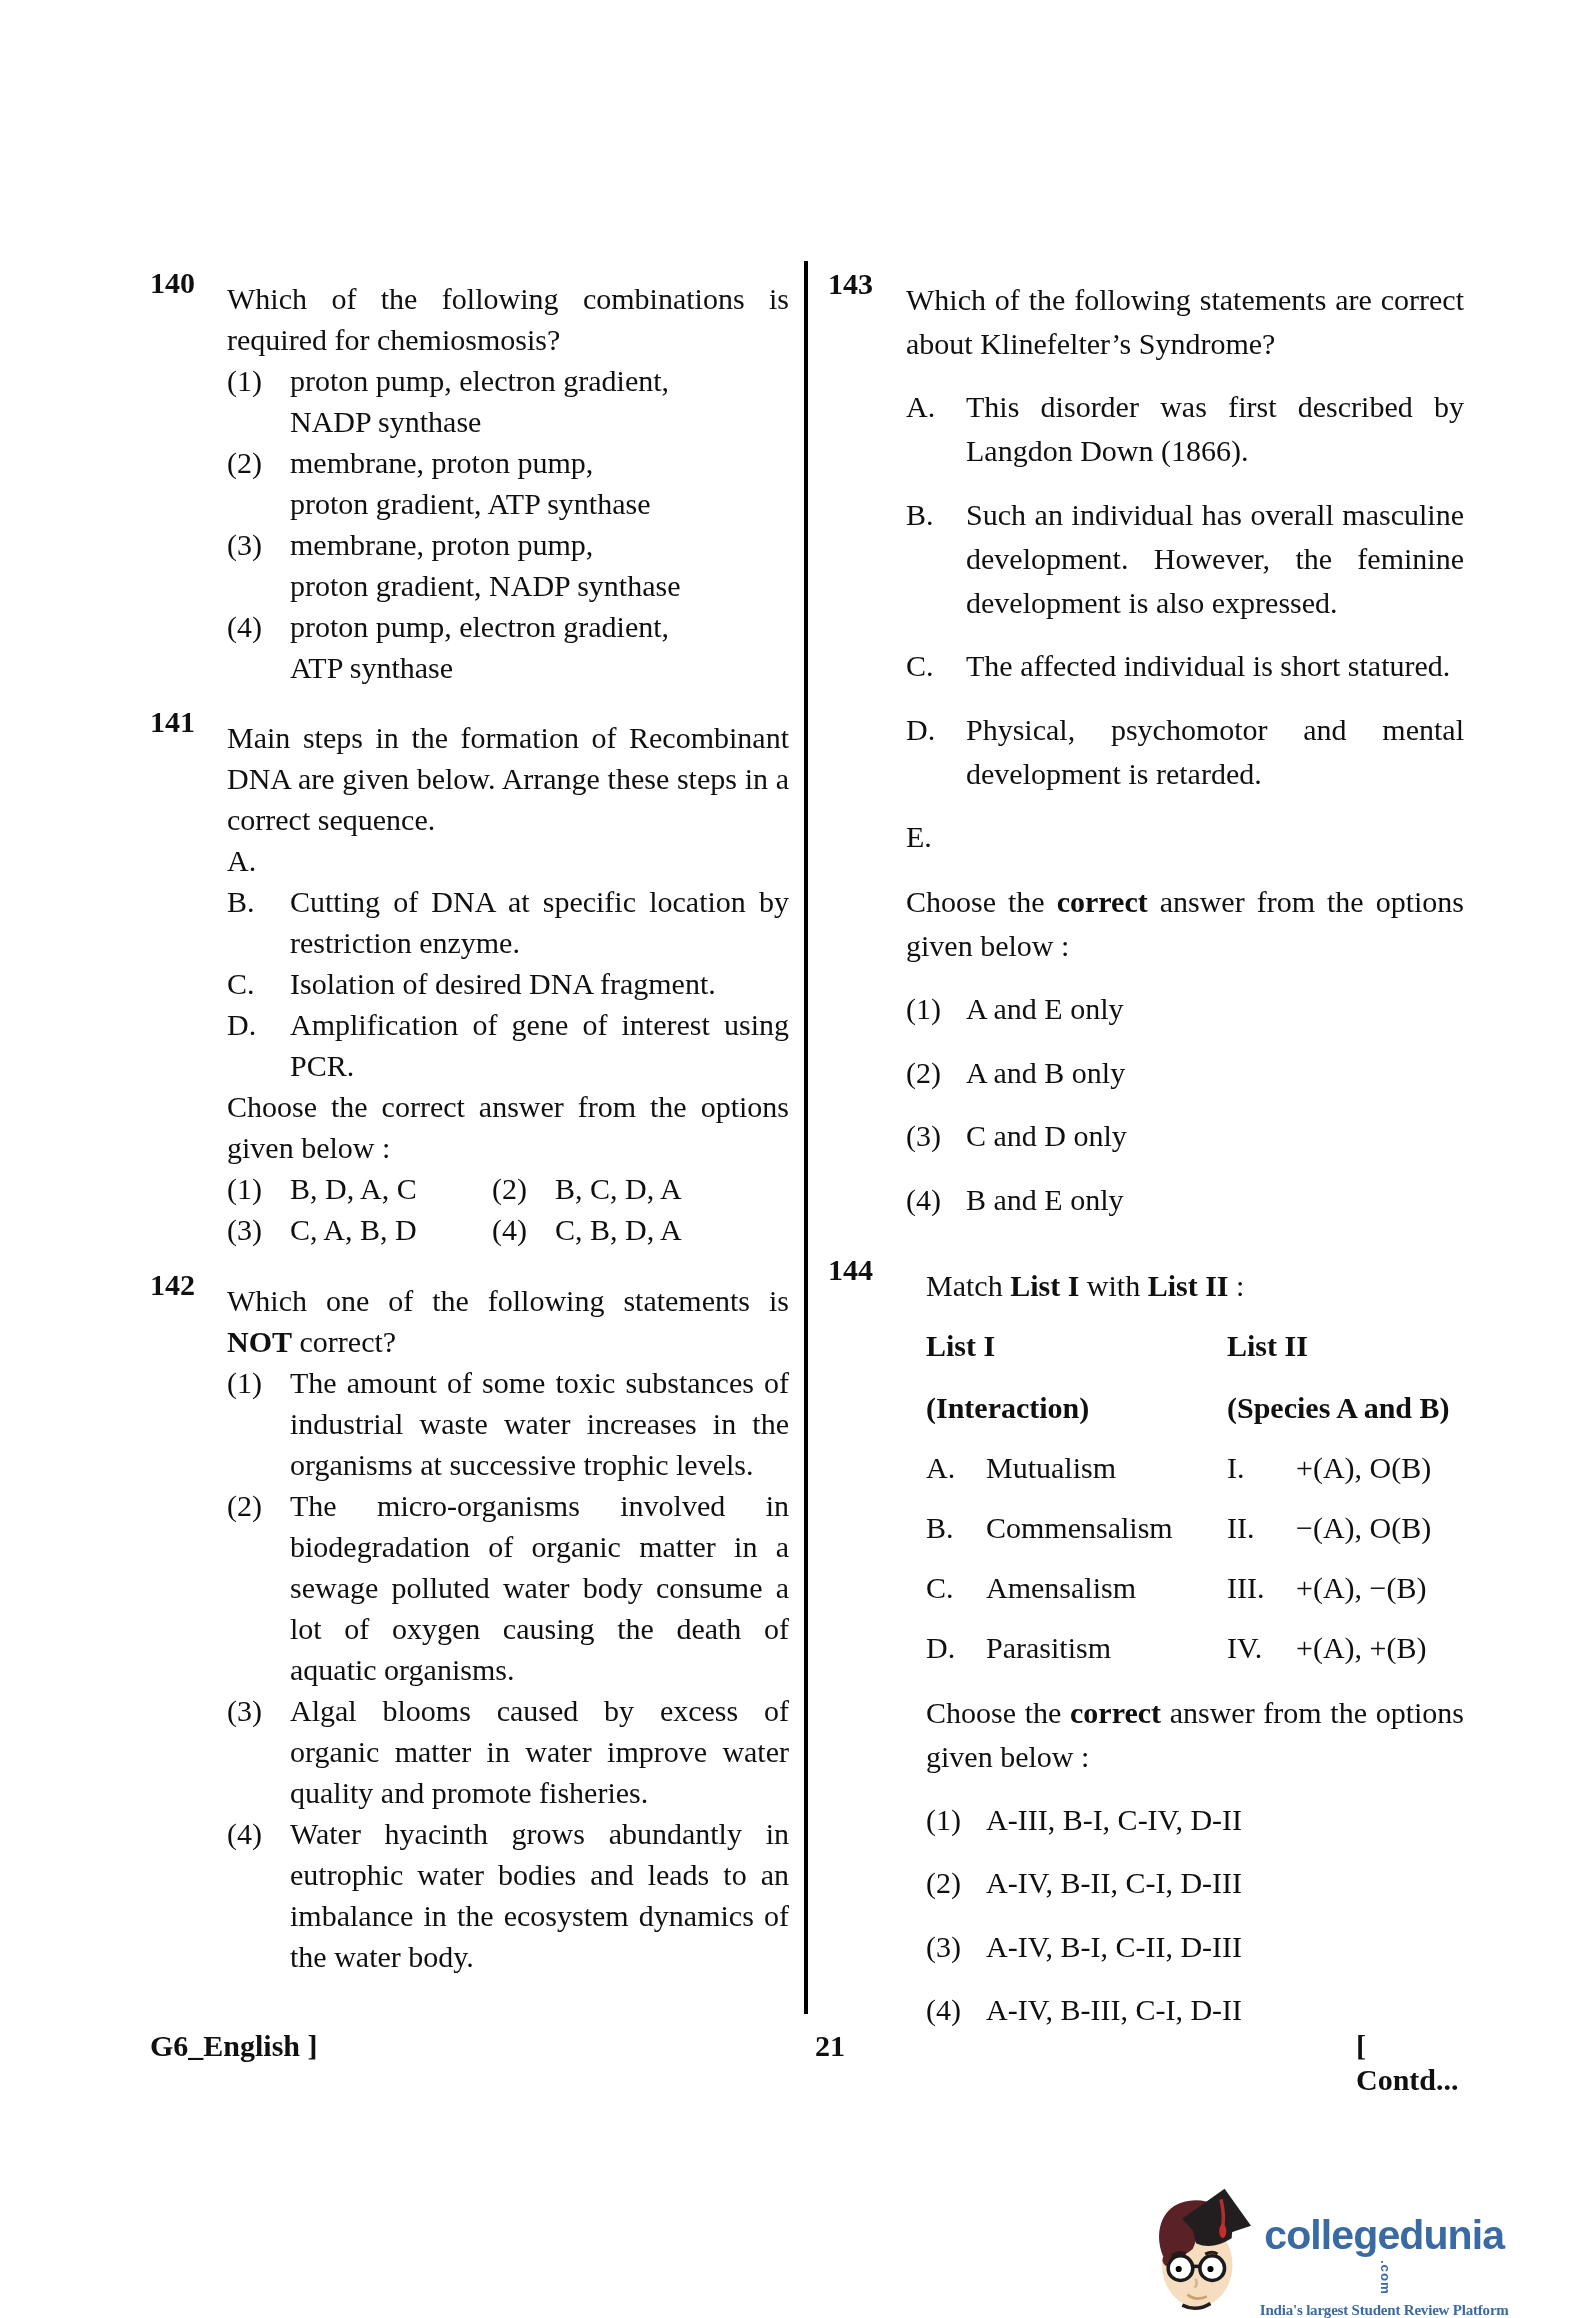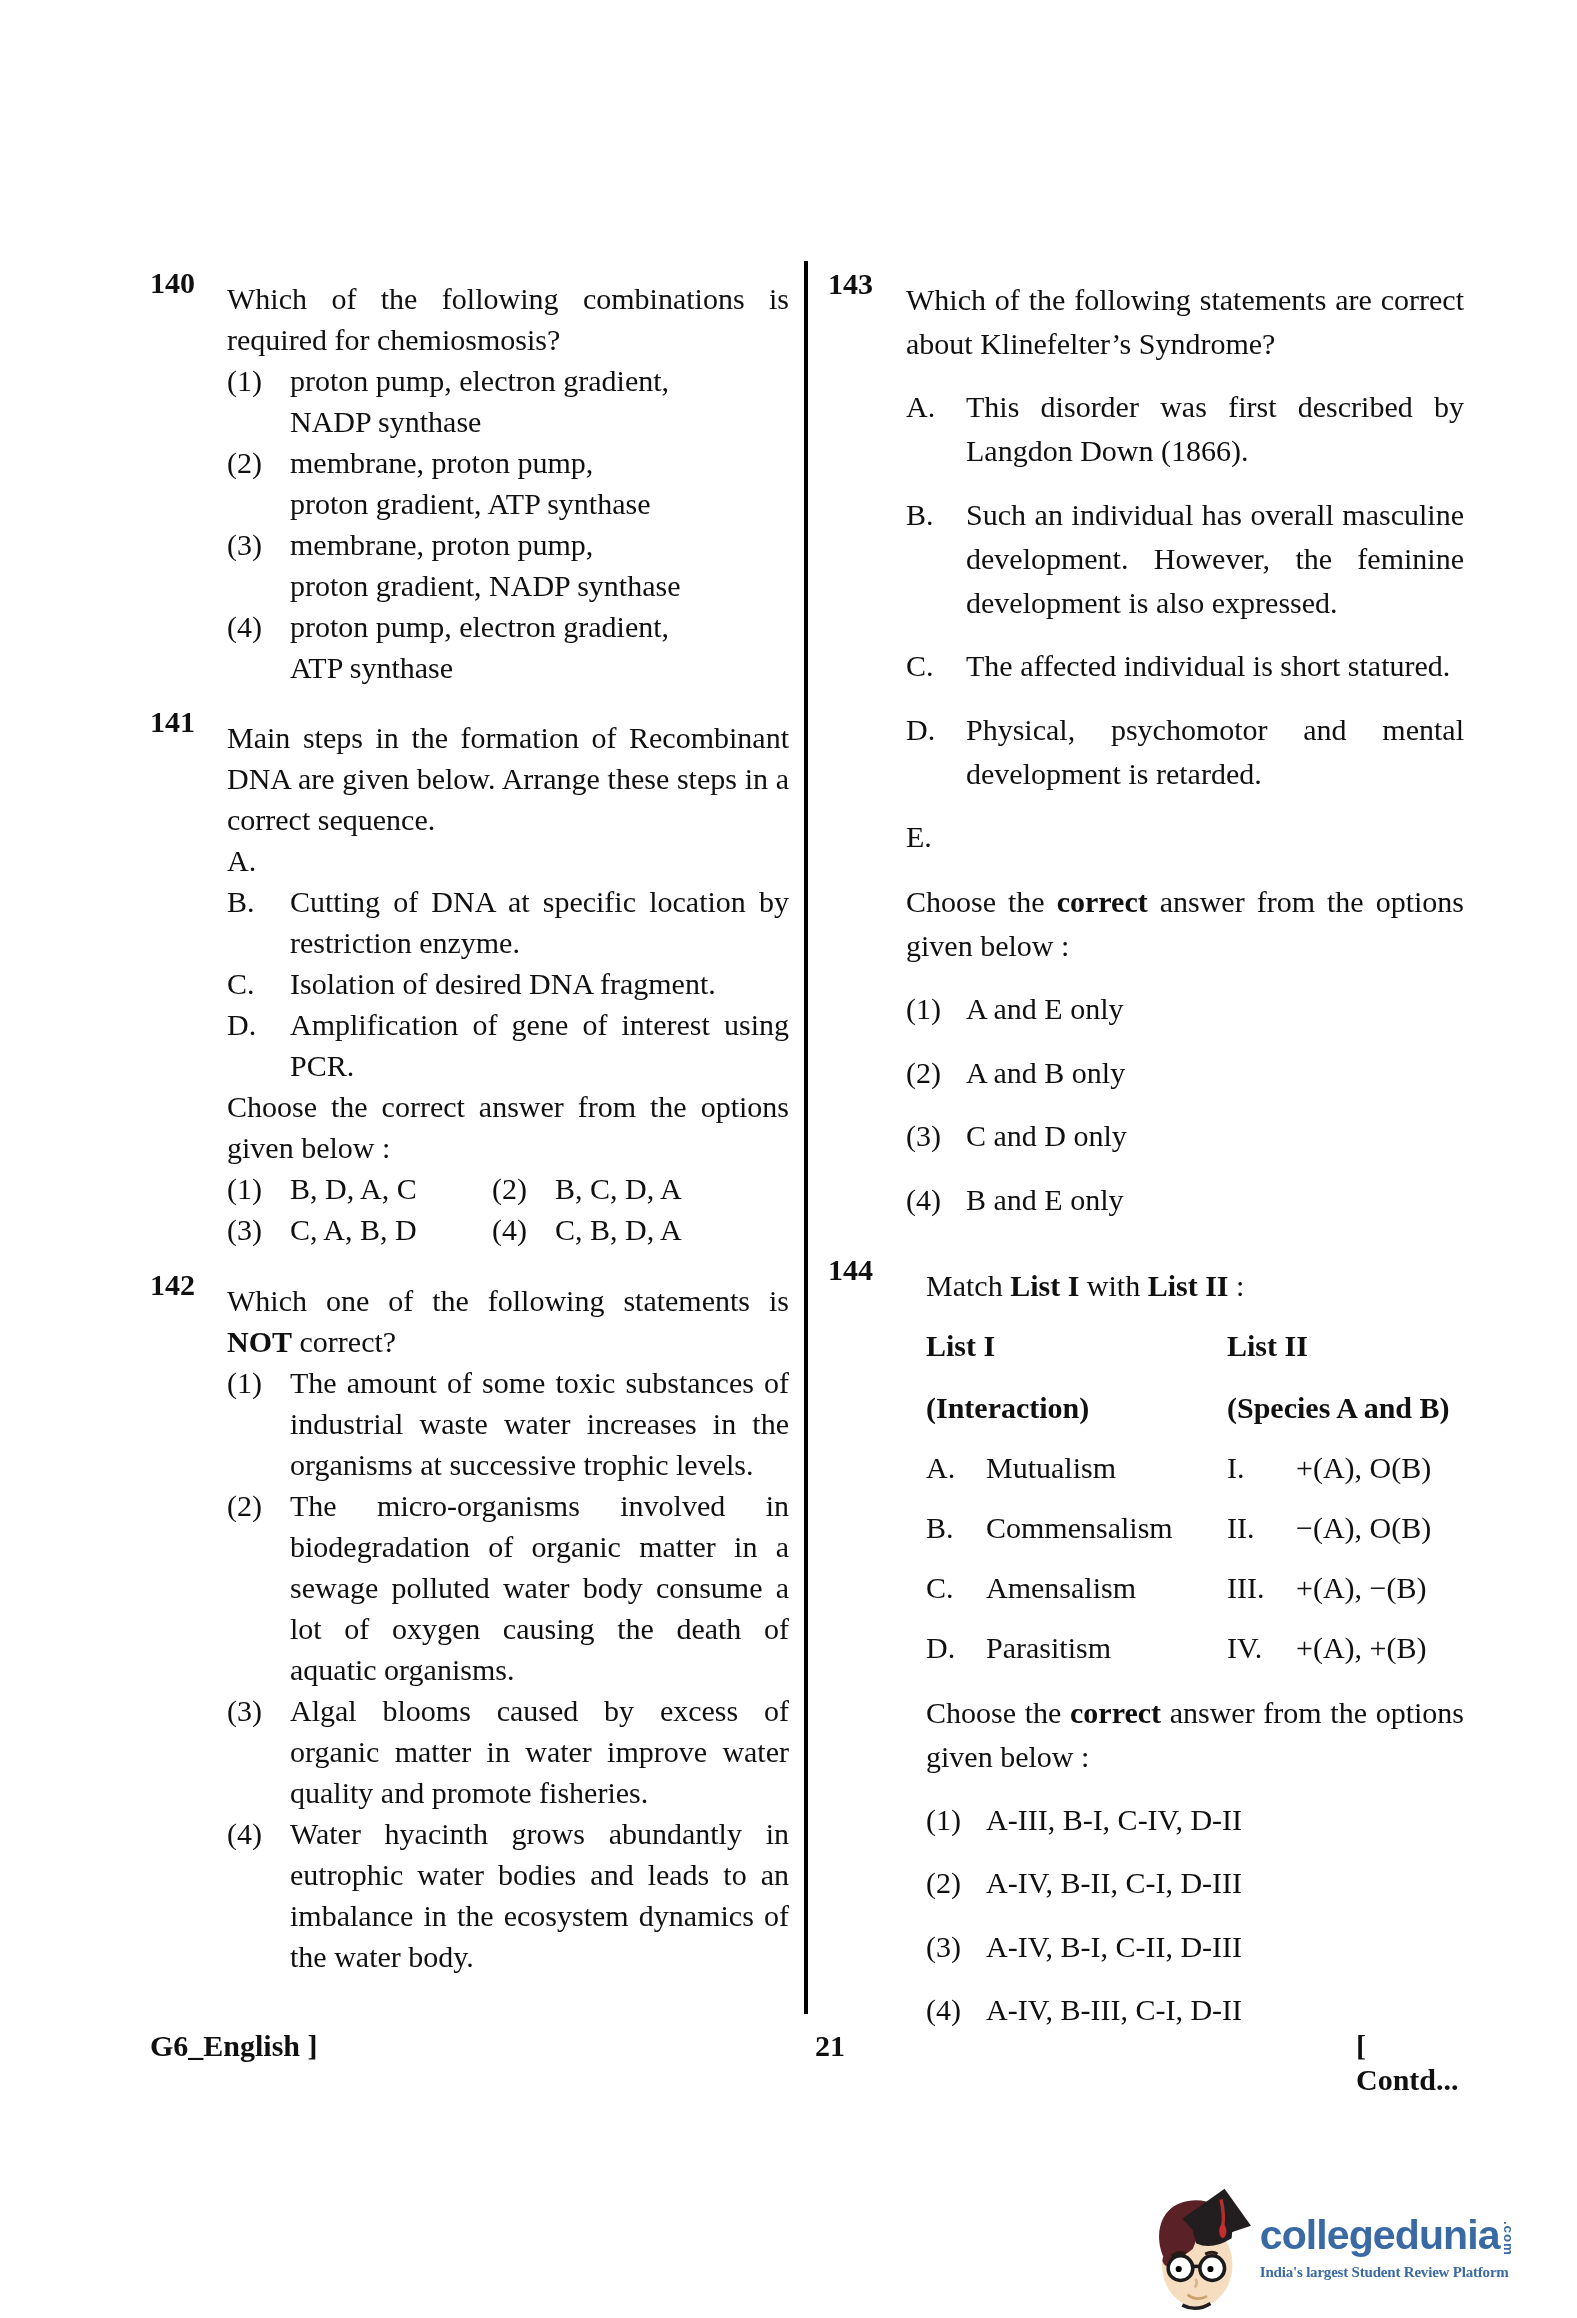--- a/index.html
+++ b/index.html
@@ -48,21 +48,21 @@
   .mmark2  { flex:0 0 69px; }
 
   .footer-item { position:absolute; font-size:30px; font-weight:bold; font-family:"Liberation Serif", serif; }
   .f-left  { left:150px; top:2029px; }
   .f-center{ left:800px; top:2029px; transform:translateX(-50%);margin-left:30px; }
   .f-right { left:1467px; top:2029px; transform:translateX(-100%); }
 
   
   .logo { position:absolute; left:1147px; top:2180px; width:430px; height:136px; display:flex; }
   .logo-text { margin-left:8.8px; padding-top:35px; font-family:"Liberation Sans", sans-serif; }
-  .brand-row { display:flex; align-items:flex-end; }
+  .brand-row { display:flex; align-items:center;flex-direction:column; }
   .brand { font-size:41px; font-weight:bold; color:#3a6aa4; letter-spacing:-0.9px; line-height:1; }
   .tld { writing-mode:vertical-rl; font-size:13.3px; font-weight:bold; color:#3a6aa4; margin-left:1.8px; margin-top:3.5px; letter-spacing:0.9px; }
   .tagline { font-size:15px; font-weight:bold; color:#3a6aa4; margin-top:8px; letter-spacing:-0.2px; white-space:nowrap;font-family:Liberation Serif, serif; }
 </style>
 </head>
 <body>
 
 <div class="page">
 
   <div class="divider"></div>

